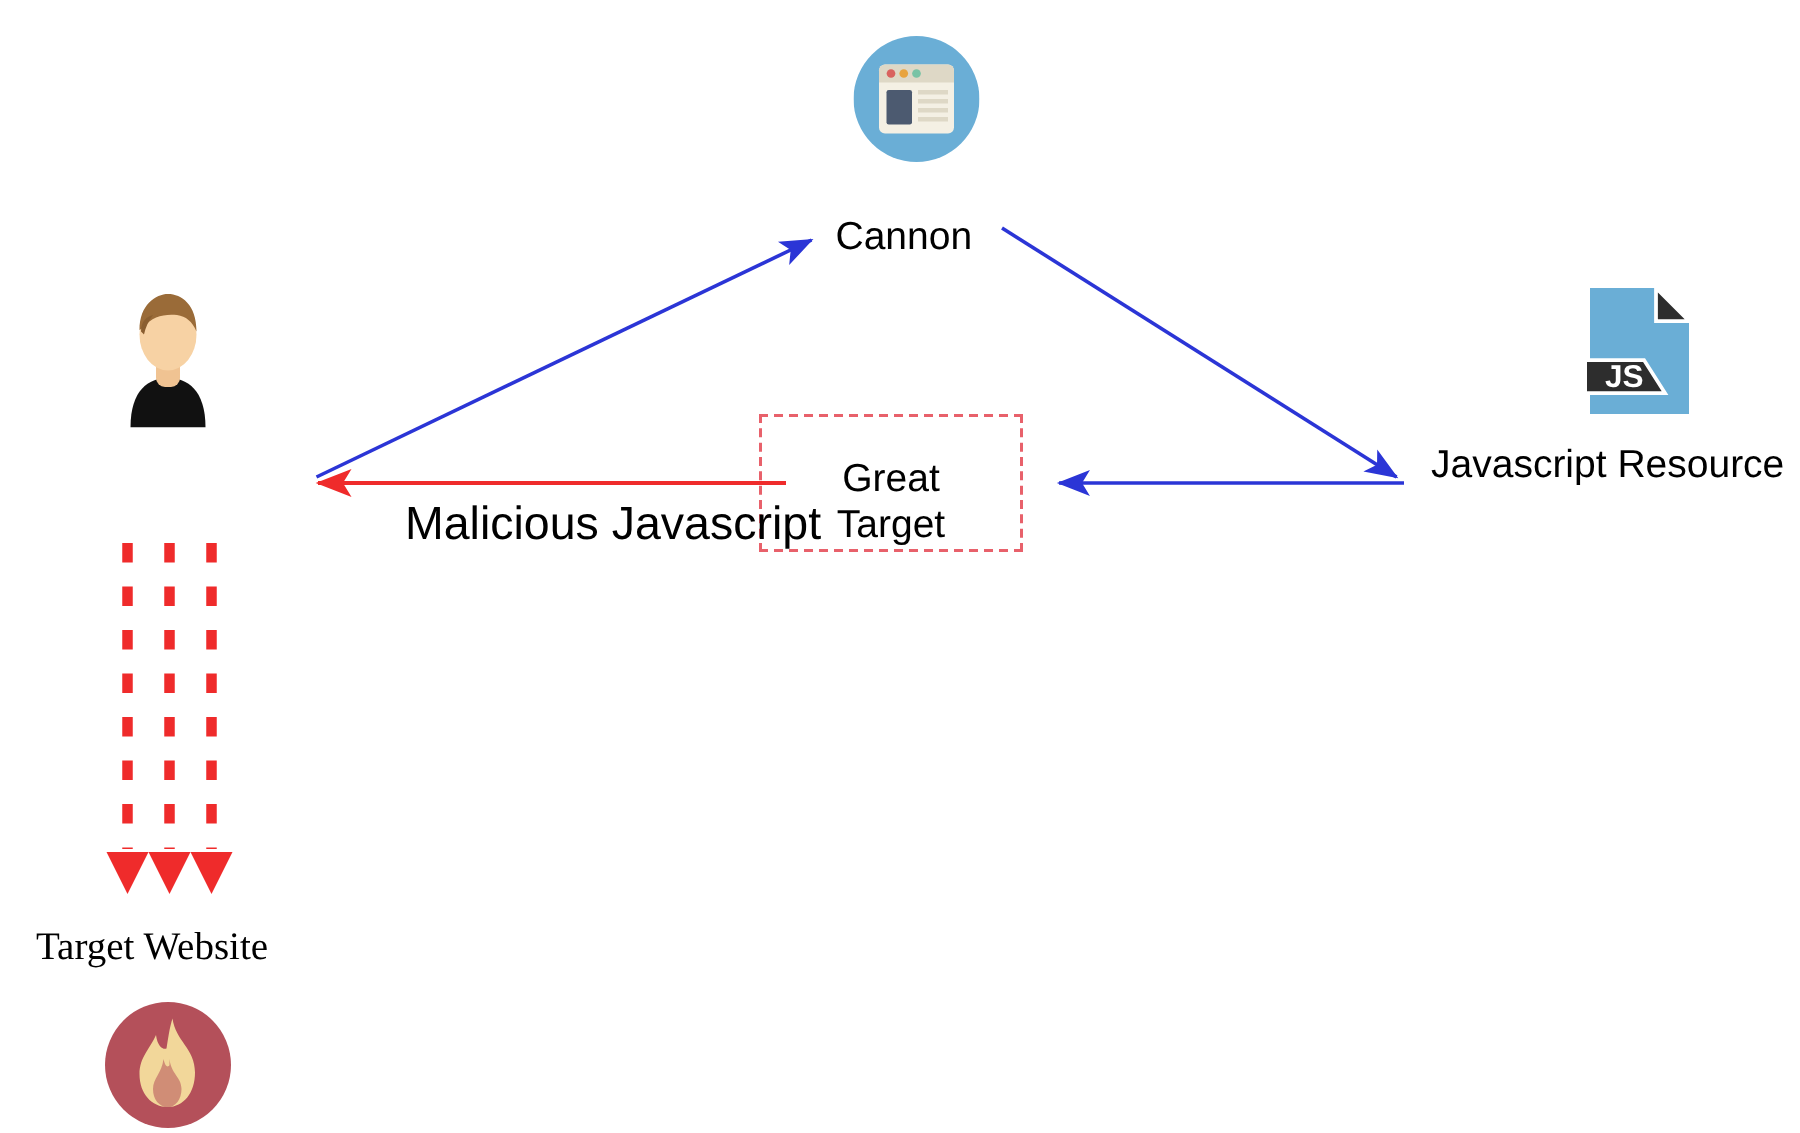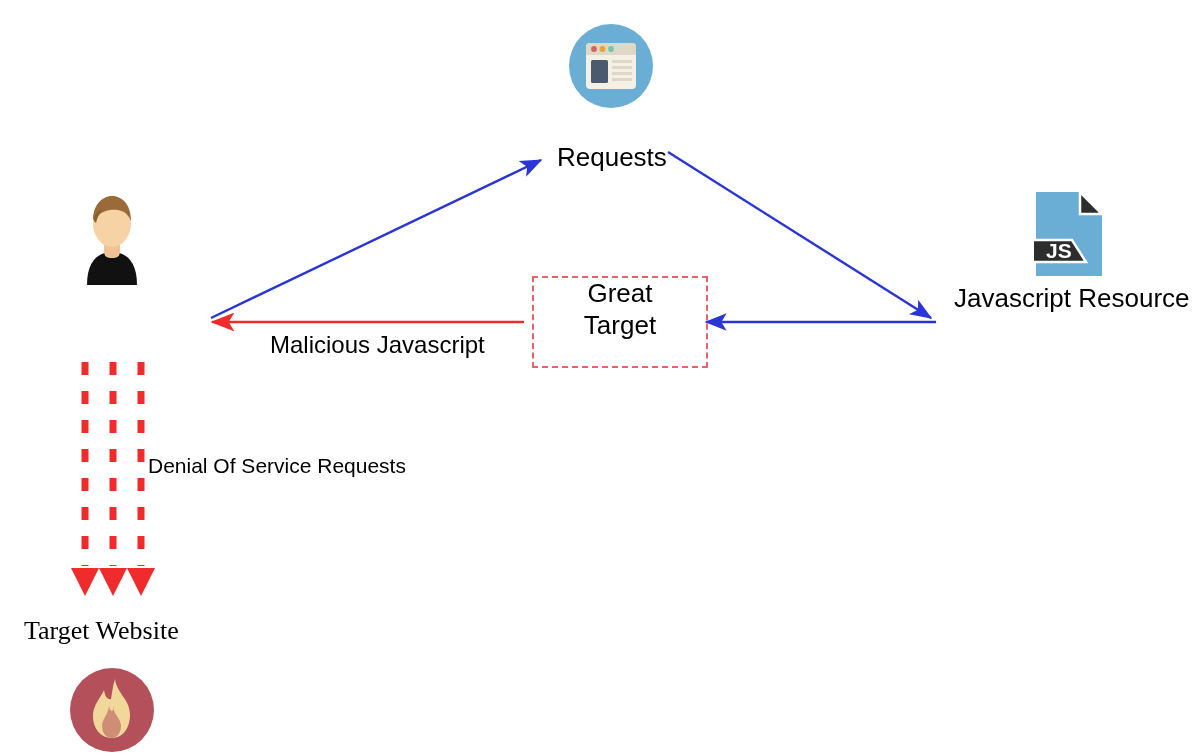--- a/index.html
+++ b/index.html
@@ -33,73 +33,73 @@
     white-space: nowrap;
     line-height: 1.15;
   }
   .edge-label {
     position: absolute;
     color: #000000;
     font-family: "Liberation Sans", sans-serif;
     white-space: nowrap;
   }
   #label-malicious-js {
-    font-size: 24px;
+    font-size: 31px;
     left: 270px;
     top: 331px;
   }
   #label-dos {
     font-size: 21px;
     left: 148px;
     top: 454px;
   }
   #label-home-user {
     left: 46px;
     top: 295px;
   }
   #label-website {
     left: 557px;
     top: 143px;
   }
   #label-js-resource {
     left: 954px;
-    top: 284px;
+    top: 295px;
     text-align: center;
   }
   #label-target-website {
     left: 24px;
     top: 616px;
     font-family: Liberation Serif, serif;
   }
   #box-great-cannon {
     position: absolute;
-    left: 532px;
+    left: 506px;
     top: 276px;
     width: 176px;
     height: 92px;
     border: 2px dashed #e8616b;
     box-sizing: border-box;
     display: flex;
-    align-items: flex-start;
+    align-items: flex-end;
     justify-content: center;
     background: transparent;
   }
   #box-great-cannon .box-text {
     font-size: 26px;
     color: #000000;
     text-align: center;
     line-height: 1.22;
     font-family: "Liberation Sans", sans-serif;
   }
   .icon-wrap {
     position: absolute;
   }
   #icon-website { left: 569px; top: 24px; width: 84px; height: 84px; }
   #icon-home-user { left: 68px; top: 190px; width: 88px; height: 95px; }
-  #icon-js-resource { left: 1034px; top: 190px; width: 70px; height: 88px; }
+  #icon-js-resource { left: 1058px; top: 190px; width: 70px; height: 88px; }
   #icon-target-website { left: 70px; top: 668px; width: 84px; height: 84px; }
 </style>
 </head>
 <body>
 
 <div id="canvas">
 
   <svg class="svg-layer" viewBox="0 0 1200 755">
     <defs>
       <marker id="arrow-blue" markerWidth="10" markerHeight="10" refX="8.6" refY="4" orient="auto" markerUnits="strokeWidth">
@@ -166,30 +166,29 @@
 
   <div class="icon-wrap" id="icon-target-website">
     <svg viewBox="0 0 84 84" width="84" height="84">
       <circle cx="42" cy="42" r="42" fill="#b4505a"></circle>
       <path d="M45,11 C47,26 60,31 60,47 C60,61 52,70 42,70 C31,70 23,61 23,48 C23,37 30,31 34,22 C35,30 39,32 41,31 C42,25 43,17 45,11 Z" fill="#f2d79a"></path>
       <path d="M43,38 C44,48 51,50 51,58 C51,65 47,70 42,70 C36,70 32,65 32,58 C32,51 38,47 39,38 C40,43 42,44 43,42 Z" fill="#b4505a" opacity="0.55"></path>
     </svg>
   </div>
 
 
-  <div class="node-label" id="label-website">Requests</div>
+  <div class="node-label" id="label-website">Cannon</div>
 
   <div class="node-label" id="label-js-resource">Javascript Resource</div>
 
   <div class="node-label" id="label-target-website">Target Website</div>
 
   <div id="box-great-cannon">
     <div class="box-text">
       <div>Great</div>
       <div>Target</div>
     </div>
   </div>
 
   <div class="edge-label" id="label-malicious-js">Malicious Javascript</div>
 
-  <div class="edge-label" id="label-dos">Denial Of Service Requests</div>
 
 </div>
 
 </body></html>

